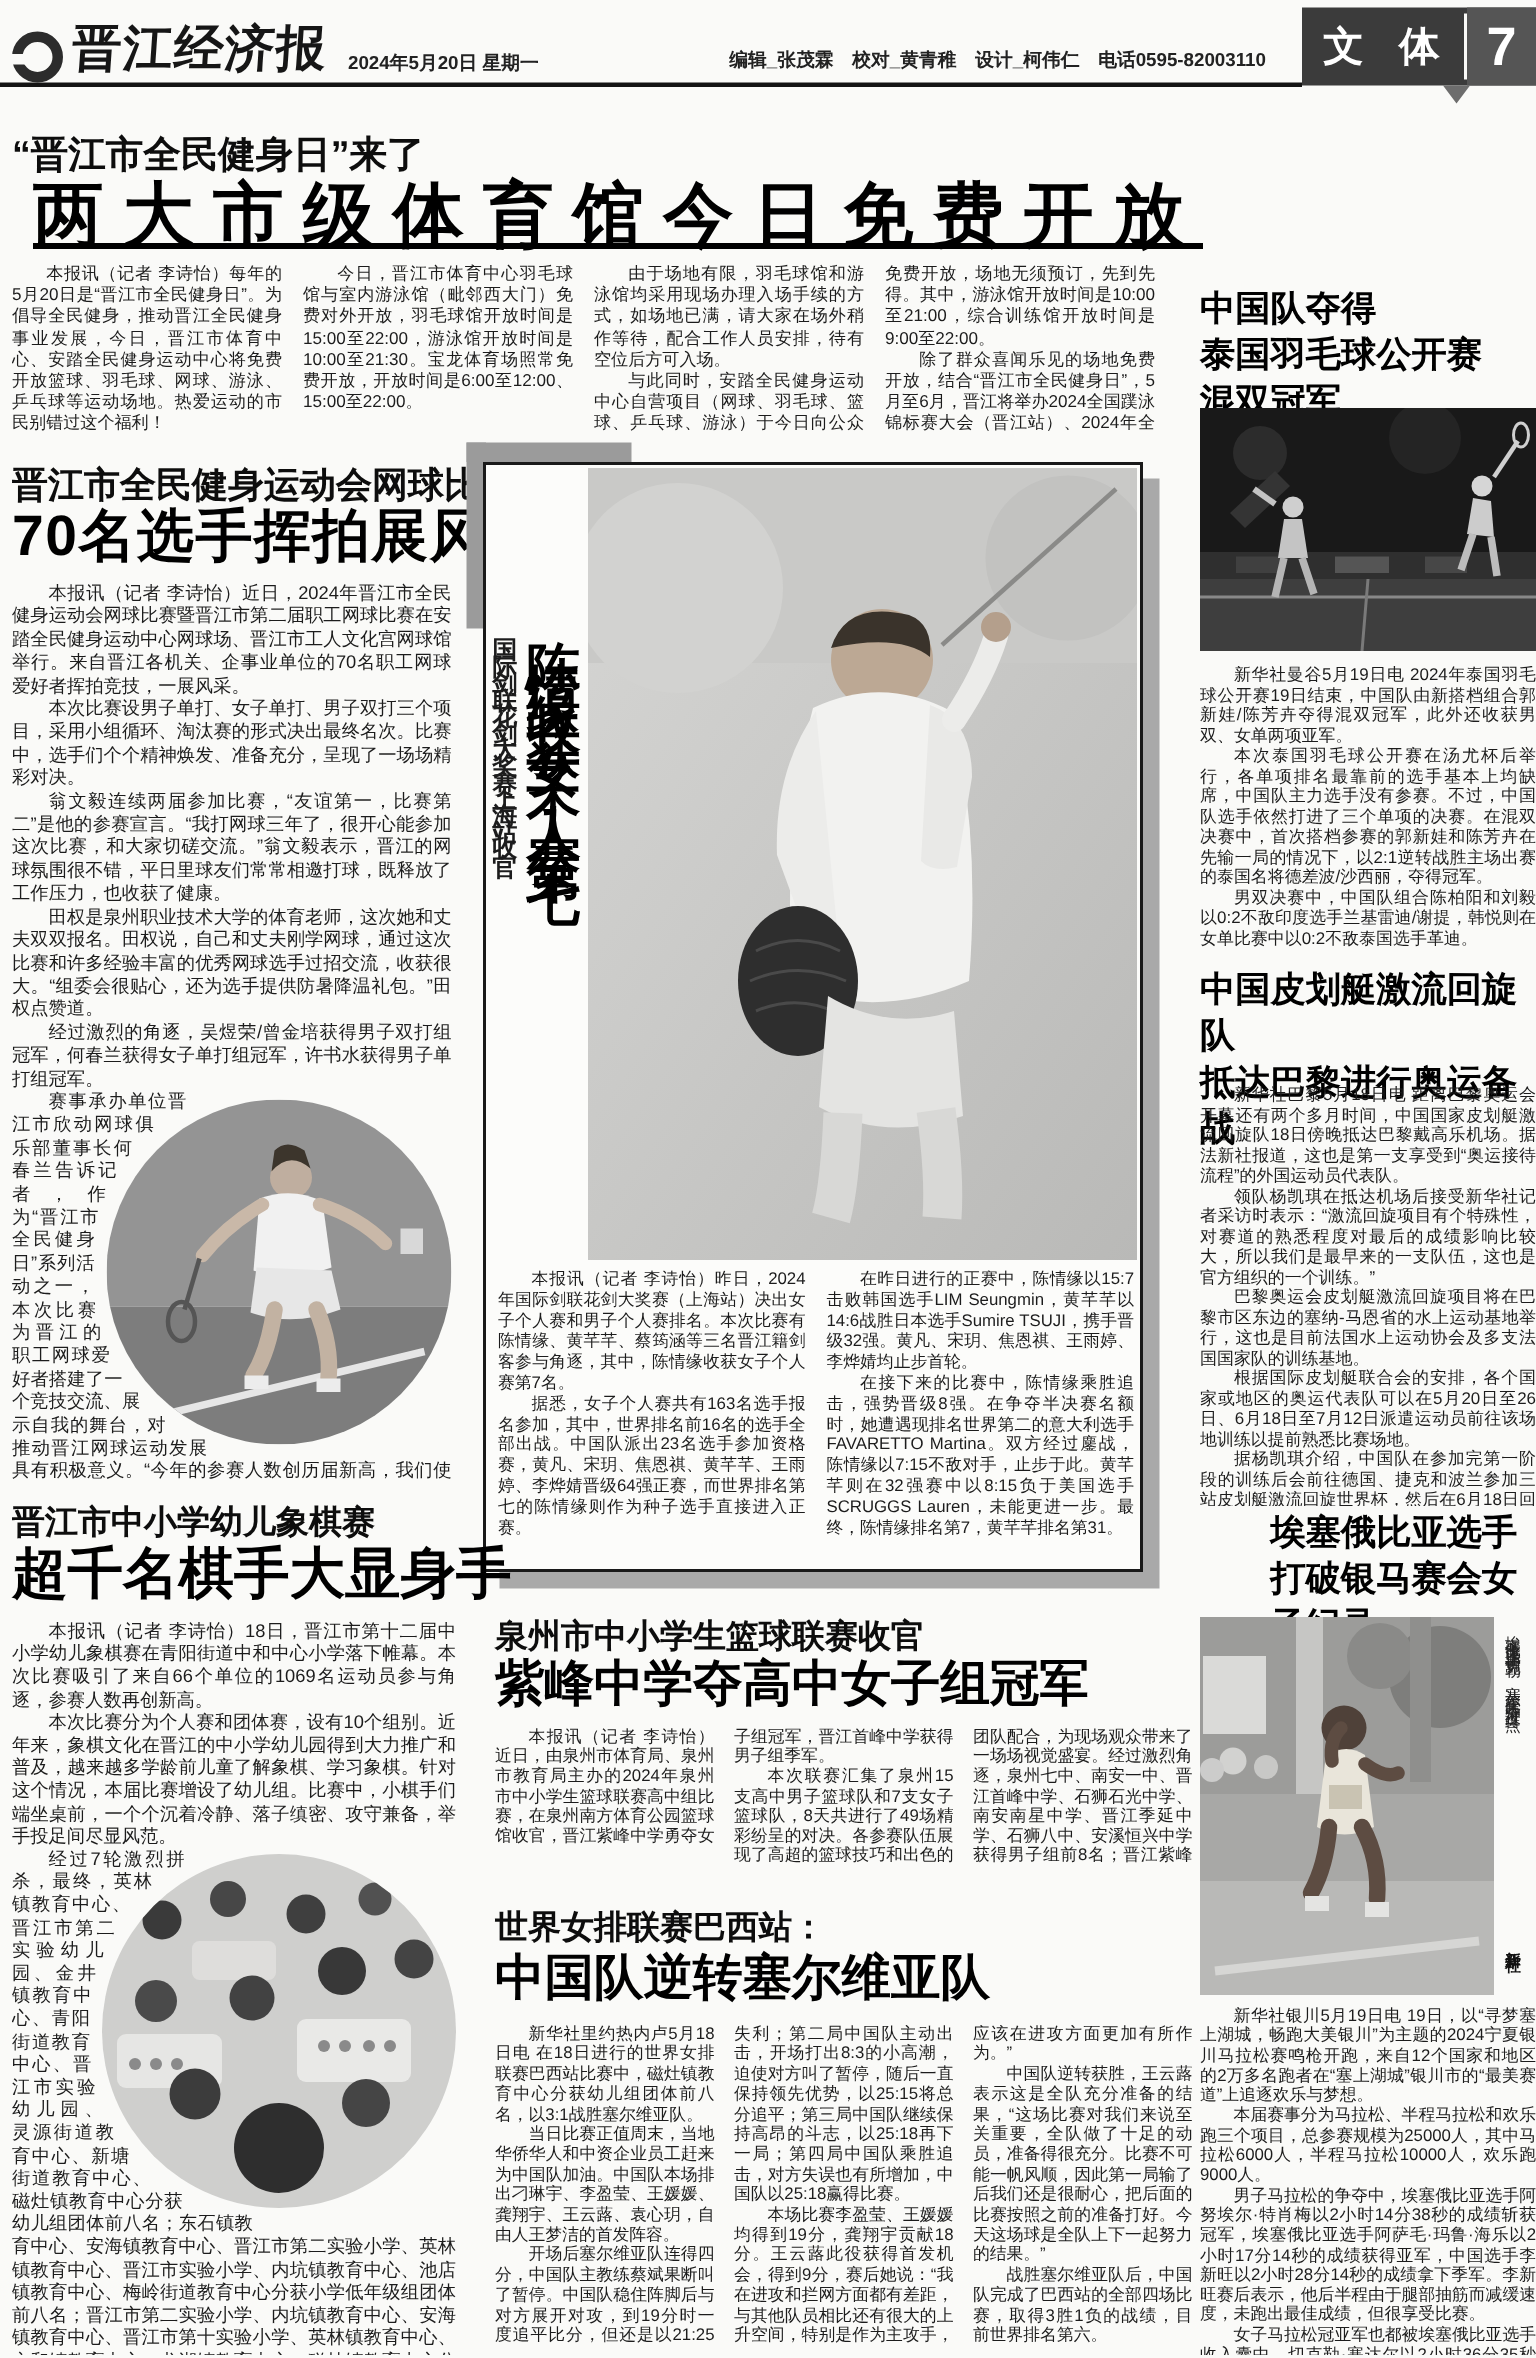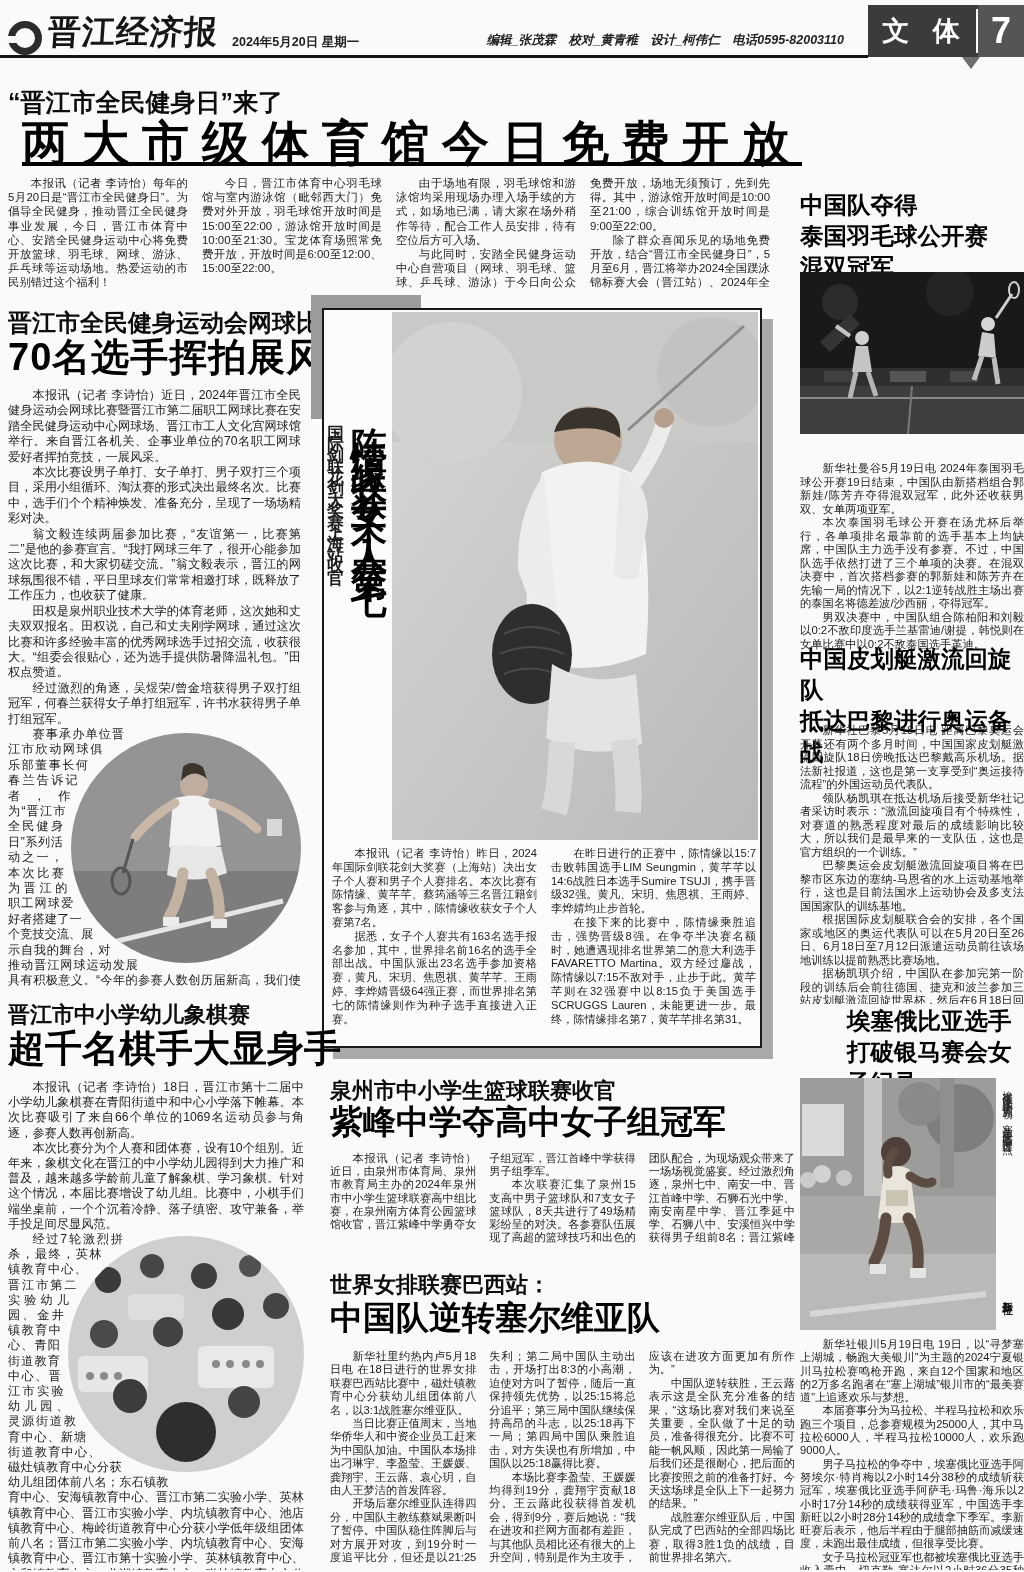--- a/index.html
+++ b/index.html
@@ -10,21 +10,21 @@
   .kicker{font-weight:800;color:#0d0d0d;}
   .headline{font-weight:900;color:#000;}
   .bodytext{text-align:justify;overflow:hidden;}
   .bodytext p{margin:0;text-indent:2em;}
   
   #masthead-row{left:8px;top:10px;display:flex;align-items:flex-end;}
   #logo-icon{width:34px;height:34px;border:7px solid #2c2c2c;border-radius:50%;box-sizing:border-box;position:relative;margin-right:6px;}
   #logo-icon:after{content:"";position:absolute;left:-8px;top:8px;width:10px;height:7px;background:#fafaf8;}
   #paper-name{font-size:33px;font-weight:900;letter-spacing:1px;color:#161616;transform:skewX(-4deg);}
   #date-line{font-size:12.5px;margin:0 0 4px 14px;font-weight:700;color:#222;}
-  #credits{right:180px;top:32px;font-size:12.5px;font-weight:700;color:#222;font-style:italic;}
+  #credits{right:180px;top:32px;font-size:12.5px;font-weight:700;color:#222;}
   #header-rule{left:0;top:55px;width:868px;height:3px;background:#141414;}
   #section-box{left:868px;top:5px;width:156px;height:52px;background:#3b3b3b;display:flex;align-items:stretch;color:#fff;justify-content:space-between;}
   #section-name{flex:1;display:flex;align-items:center;justify-content:center;font-size:27px;font-weight:800;letter-spacing:8px;padding-left:6px;}
   #section-div{width:2px;background:#fafaf8;margin:4px 0;}
   #page-num{width:46px;display:flex;align-items:center;justify-content:center;font-size:36px;font-weight:800;background:#555;}
   #section-pointer{left:962px;top:57px;width:0;height:0;border-left:9px solid transparent;border-right:9px solid transparent;border-top:12px solid #6d6d6d;}
   
   #lead-kicker{left:8px;top:86px;font-size:25px;}
   #lead-headline{left:22px;top:112px;font-size:47px;letter-spacing:13px;text-decoration:underline;}
   #lead-body{left:8px;top:176px;width:762px;height:114px;column-count:4;column-gap:14px;font-size:11.4px;line-height:14.2px;}
@@ -45,21 +45,21 @@
   #bracket-v{left:311px;top:295px;width:13px;height:124px;background:#9b9b9b;}
   .vtext{writing-mode:vertical-rl;text-orientation:upright;}
   #fencing-headline{left:344px;top:398px;font-size:36px;font-weight:900;letter-spacing:14px;height:640px;}
   #fencing-kicker{left:325px;top:412px;font-size:16.5px;font-weight:700;letter-spacing:11px;height:420px;}
   #fencing-photo{left:392px;top:312px;width:366px;height:528px;overflow:hidden;}
   #fencing-body{left:332px;top:847px;width:424px;height:194px;column-count:2;column-gap:14px;font-size:11.2px;line-height:13.8px;}
   
   .right-head{left:800px;font-size:23.5px;font-weight:900;line-height:31px;color:#000;}
   #badminton-headline{top:190px;}
   #badminton-photo{left:800px;top:272px;width:224px;height:162px;overflow:hidden;}
-  #badminton-body{left:800px;top:462px;width:224px;height:188px;font-size:11.3px;line-height:13.5px;}
+  #badminton-body{left:800px;top:444px;width:224px;height:188px;font-size:11.3px;line-height:13.5px;}
   #canoe-headline{top:644px;}
   #canoe-body{left:800px;top:724px;width:224px;height:280px;font-size:11.3px;line-height:13.5px;}
   #marathon-headline{top:1006px;margin-left:47px;}
   #marathon-photo{left:800px;top:1078px;width:196px;height:252px;overflow:hidden;}
   #marathon-caption{left:1001px;top:1082px;height:200px;font-size:10.5px;letter-spacing:2px;color:#222;}
   #marathon-credit{left:1001px;top:1292px;font-size:10.5px;font-weight:700;letter-spacing:2px;color:#111;}
   #marathon-body{left:800px;top:1338px;width:224px;height:232px;font-size:11.2px;line-height:13.3px;}
   
   #basketball-kicker{left:330px;top:1076px;font-size:22px;}
   #basketball-headline{left:330px;top:1100px;font-size:33px;}

